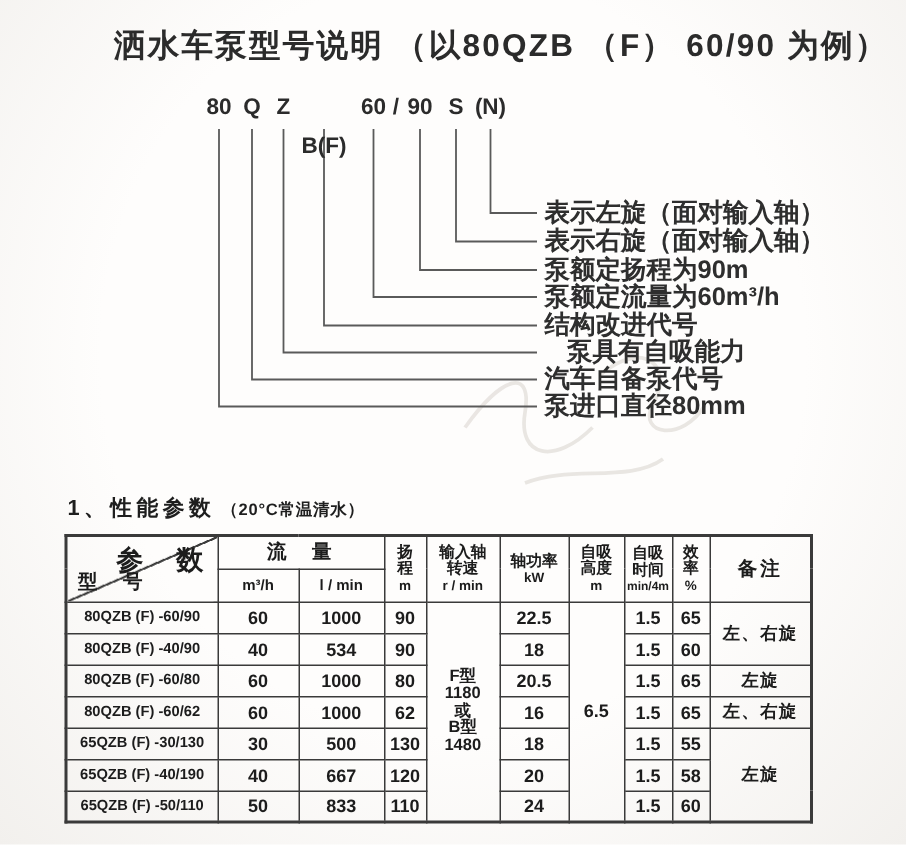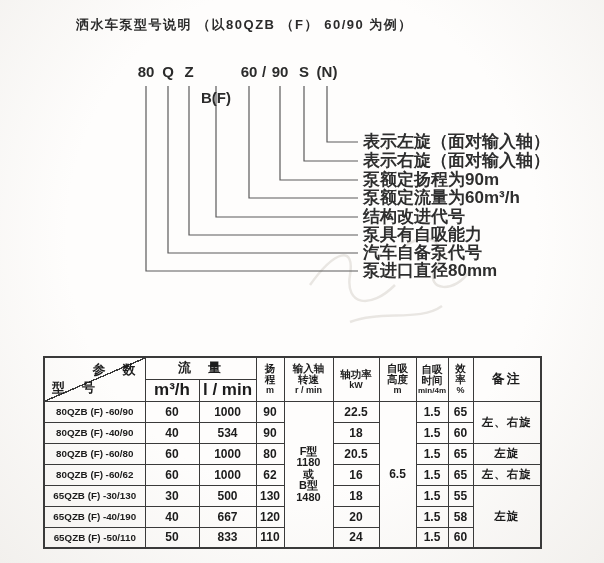--- a/index.html
+++ b/index.html
@@ -5,21 +5,21 @@
   html,body{margin:0;padding:0;}
   body{
     width:604px;height:563px;overflow:hidden;
     font-family:"Liberation Sans","DejaVu Sans",sans-serif;
     background:radial-gradient(ellipse at 50% 42%, #fefdfc 55%, #f2f0ed 100%);
     color:#222;
   }
   .page{position:relative;width:604px;height:563px;}
   .doc-title{
     position:absolute;left:76px;top:16px;
-    font-size:13px;font-weight:bold;letter-spacing:1.5px;color:#2b2b2b;
+    font-size:21px;font-weight:bold;letter-spacing:1.5px;color:#2b2b2b;
     white-space:nowrap;
   }
   .overlay{position:absolute;left:0;top:0;width:604px;height:563px;pointer-events:none;}
   .model-row{position:absolute;left:0;top:63px;height:18px;width:604px;}
   .model-token{
     position:absolute;top:0;transform:translateX(-50%);
     font-size:15px;font-weight:bold;color:#2b2b2b;white-space:nowrap;
   }
   .callout-label{
     position:absolute;left:363px;height:16px;line-height:16px;
@@ -35,31 +35,31 @@
   }
   table.spec th,table.spec td{
     border:1px solid #3a3a3a;text-align:center;vertical-align:middle;
     padding:0;color:#1c1c1c;font-weight:bold;overflow:hidden;
   }
   thead tr{height:22px;}
   tbody tr{height:21px;margin-top:36px;}
   th.corner{position:relative;
     background-image:linear-gradient(to bottom right,transparent calc(50% - 0.7px),#3a3a3a calc(50% - 0.7px),#3a3a3a calc(50% + 0.7px),transparent calc(50% + 0.7px));
   }
-  .corner-top{position:absolute;top:3px;right:7px;font-size:13px;letter-spacing:2px;}
+  .corner-top{position:absolute;top:3px;right:7px;font-size:18px;letter-spacing:2px;}
   .corner-bottom{position:absolute;bottom:4px;left:7px;font-size:13px;letter-spacing:2px;}
   .h-cjk{font-size:13px;letter-spacing:2px;}
   .h-line{font-size:10.5px;line-height:11px;}
   .h-unit{font-size:9px;line-height:10px;}
   .h-unit-sm{font-size:8px;line-height:9px;}
   td.c-model{font-size:9.8px;text-align:center;white-space:nowrap;}
   td.c-num{font-size:12px;}
   td.c-speed{font-size:11px;line-height:11.5px;text-align:left;padding-left:7px;}
   td.c-remark{font-size:11.5px;letter-spacing:1px;}
-  .flow-unit{font-size:17px;margin-left:47px;}
+  .flow-unit{font-size:10px;margin-left:47px;}
 </style>
 </head>
 <body>
 
 <div class="page">
   <svg class="overlay" id="overlay-svg" viewBox="0 0 604 563" xmlns="http://www.w3.org/2000/svg">
     <g stroke="#d8d4ce" stroke-width="2.5" fill="none" opacity="0.55">
       <path d="M 310 285 C 335 250, 355 245, 350 275 C 345 305, 370 310, 395 285"></path>
       <path d="M 400 250 C 430 225, 450 245, 435 270 C 425 290, 455 295, 470 270"></path>
       <path d="M 350 322 C 380 310, 420 322, 442 306"></path>
@@ -89,25 +89,28 @@
       <span class="model-token" style="left: 304px;">S</span>
       <span class="model-token" style="left: 327px;">(N)</span>
     </div>
 
   <div id="callout-labels">
       <div class="callout-label" style="top: 134px;">表示左旋（面对输入轴）</div>
       <div class="callout-label" style="top: 153px;">表示右旋（面对输入轴）</div>
       <div class="callout-label" style="top: 172px;">泵额定扬程为90m</div>
       <div class="callout-label" style="top: 190px;">泵额定流量为60m³/h</div>
       <div class="callout-label" style="top: 209px;">结构改进代号</div>
-      <div class="callout-label" style="top: 227px;">泵具有自吸能力</div>
+      <div class="callout-label" style="top: 227px; margin-left: 15px;">泵具有自吸能力</div>
       <div class="callout-label" style="top: 245px;">汽车自备泵代号</div>
       <div class="callout-label" style="top: 263px;">泵进口直径80mm</div>
     </div>
 
+  <div class="section-title">
+    <span class="main">1、性能参数</span><span class="sub">（20°C常温清水）</span>
+  </div>
 
   <table class="spec" id="spec-table">
     <colgroup id="spec-cols">
         <col style="width: 101px;">
         <col style="width: 54px;">
         <col style="width: 57px;">
         <col style="width: 28px;">
         <col style="width: 49px;">
         <col style="width: 46px;">
         <col style="width: 37px;">

